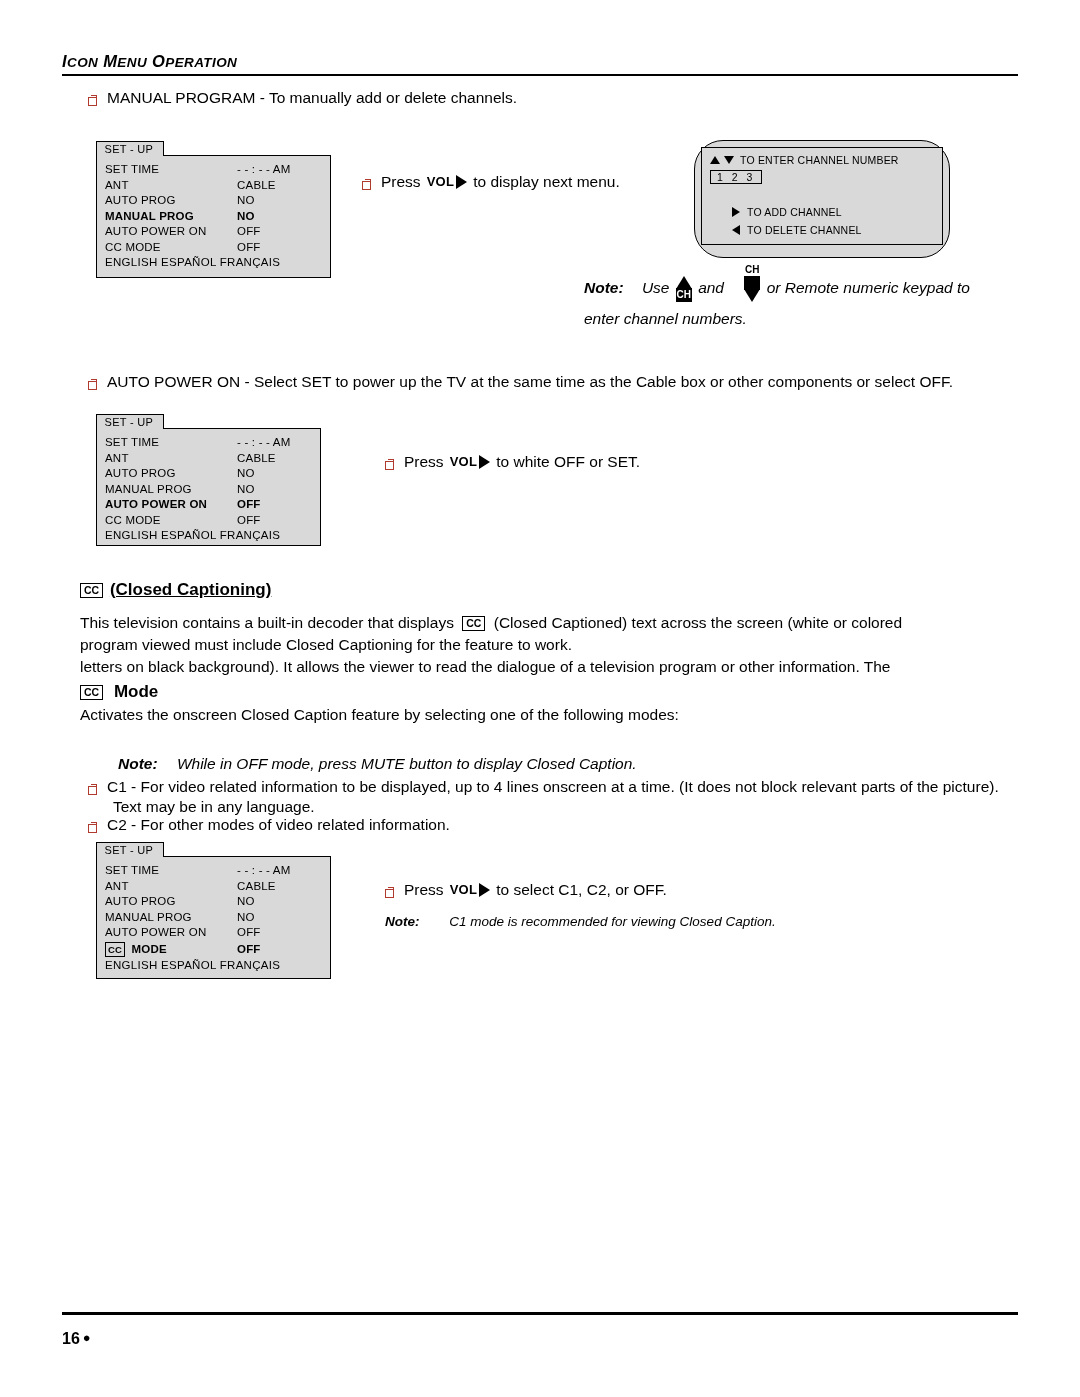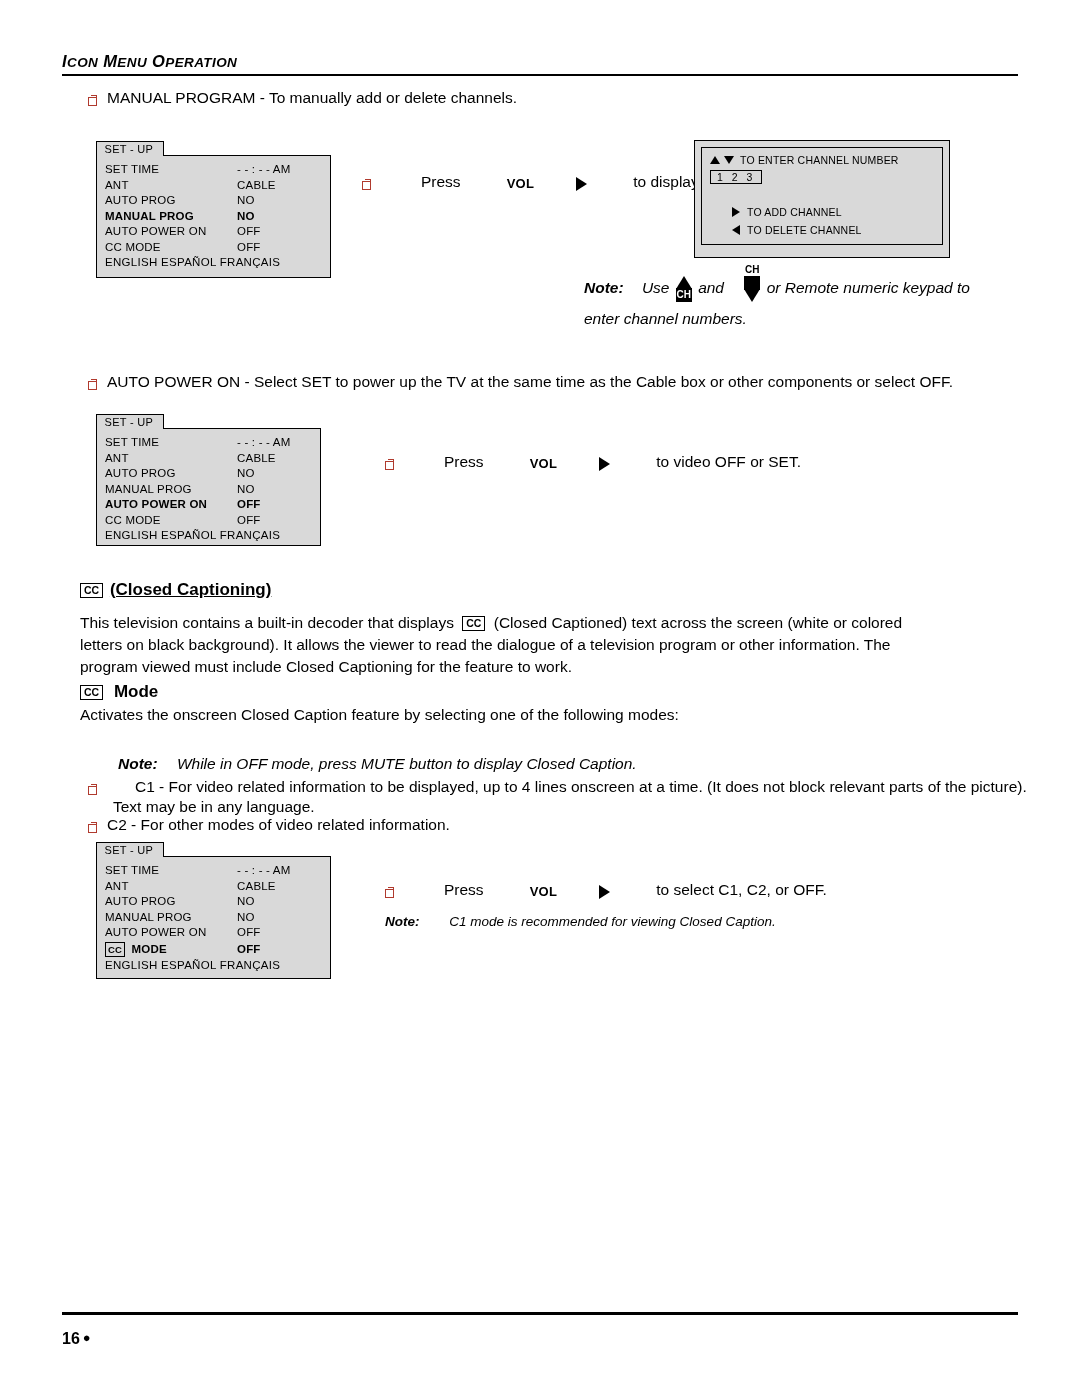--- a/index.html
+++ b/index.html
@@ -84,21 +84,21 @@
     display: inline-block;
     border: 1.2px solid #000;
     padding: 0px 3px;
     font-size: 10.5px;
     font-weight: bold;
     line-height: 13px;
     vertical-align: 1px;
   }
 
   
-  .press-line { position: absolute; display: flex; align-items: flex-end; font-size: 15.5px; gap: 40px; }
+  .press-line { position: absolute; display: flex; align-items: center; font-size: 15.5px; }
   .vol-label {
     font-weight: bold;
     font-size: 13px;
     letter-spacing: 0.3px;
     margin: 0 1px 0 6px;
   }
   .tri-right {
     width: 0; height: 0;
     border-top: 7px solid transparent;
     border-bottom: 7px solid transparent;
@@ -271,21 +271,21 @@
   </div>
 
   <div class="press-line" style="left:362px; top:172px;">
     <span class="bullet"><span class="bullet-sq"></span></span>
     <span>Press</span>
     <span class="vol-label">VOL</span>
     <span class="tri-right"></span>
     <span>to display next menu.</span>
   </div>
 
-  <div class="ch-osd" style="left:694px; top:140px; width:256px; height:118px;">
+  <div class="ch-osd" style="left:694px; top:140px; width:256px; height:118px;border-radius:29px;">
     <div class="ch-osd-inner">
       <div class="ch-line">
         <span class="ch-arrow-up"></span>
         <span class="ch-arrow-down"></span>
         <span>TO ENTER CHANNEL NUMBER</span>
       </div>
       <div style="margin-left:0px;">
         <span class="ch-num">1  2  3</span>
       </div>
       <div class="ch-line" style="margin-top:22px; margin-left:22px;">
@@ -349,50 +349,50 @@
       </div>
       <div class="osd-langs">ENGLISH  ESPAÑOL  FRANÇAIS</div>
     </div>
   </div>
 
   <div class="press-line" style="left:385px; top:452px;">
     <span class="bullet"><span class="bullet-sq"></span></span>
     <span>Press</span>
     <span class="vol-label">VOL</span>
     <span class="tri-right"></span>
-    <span>to video OFF or SET.</span>
+    <span>to white OFF or SET.</span>
   </div>
 
   <div class="sec-heading" style="left:80px; top:580px;">
     <span class="cc-box">CC</span>
     <span style="margin-left:2px;text-decoration:underline;">(Closed Captioning)</span>
   </div>
 
   <div class="para" style="left:80px; top:612px; width:940px;">
     <span>This television contains a built-in decoder that displays</span>
     <span class="cc-box" style="margin:0 4px;">CC</span>
     <span>(Closed Captioned) text across the screen (white or colored</span>
+    <div>program viewed must include Closed Captioning for the feature to work.</div>
     <div>letters on black background). It allows the viewer to read the dialogue of a television program or other information. The</div>
-    <div>program viewed must include Closed Captioning for the feature to work.</div>
   </div>
 
   <div class="sec-heading" style="left:80px; top:682px;">
     <span class="cc-box">CC</span>
     <span style="margin-left:6px;">Mode</span>
   </div>
 
   <div class="para" style="left:80px; top:704px; width:940px;">Activates the onscreen Closed Caption feature by selecting one of the following modes:</div>
 
 
   <div class="note-block" style="left:118px; top:753px; width:800px;">
     <span class="note-label">Note:</span>
     <span style="margin-left:15px;">While in OFF mode, press MUTE button to display Closed Caption.</span>
   </div>
 
-  <div class="bullet-row" style="left:88px; top:777px; width:940px;gap:28px;">
+  <div class="bullet-row" style="left:88px; top:777px; width:940px;">
     <span class="bullet"><span class="bullet-sq"></span></span>
     <span class="body-text">C1 - For video related information to be displayed, up to 4 lines onscreen at a time. (It does not block relevant parts of the picture).</span>
   </div>
   <div class="body-text" style="position:absolute; left:113px; top:797px;">Text may be in any language.</div>
 
   <div class="bullet-row" style="left:88px; top:815px; width:700px;">
     <span class="bullet"><span class="bullet-sq"></span></span>
     <span class="body-text">C2 - For other modes of video related information.</span>
   </div>
 

